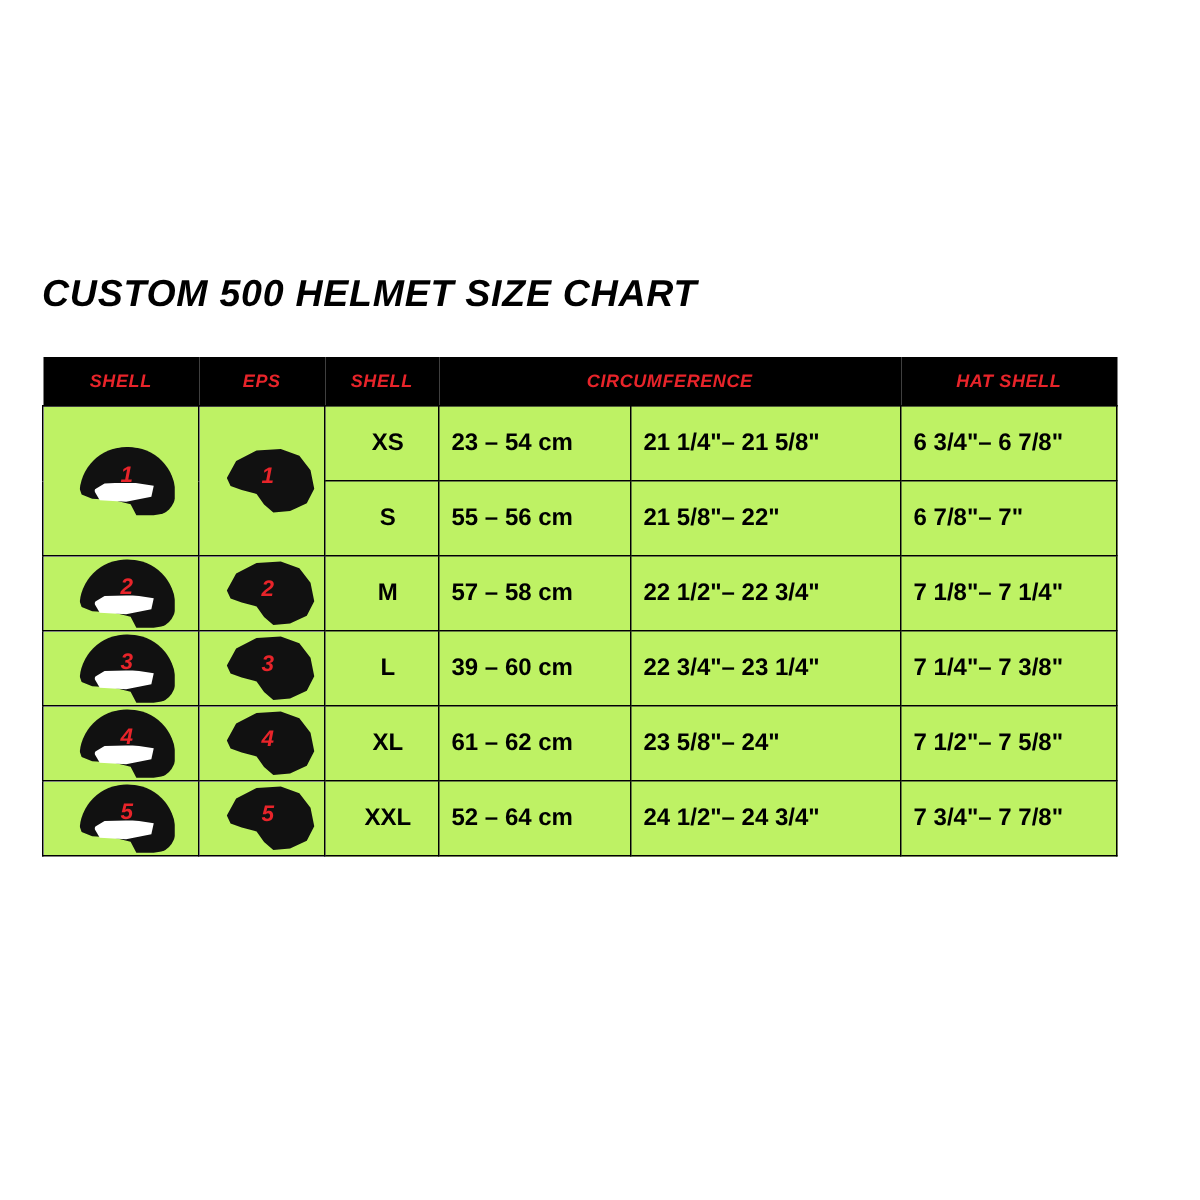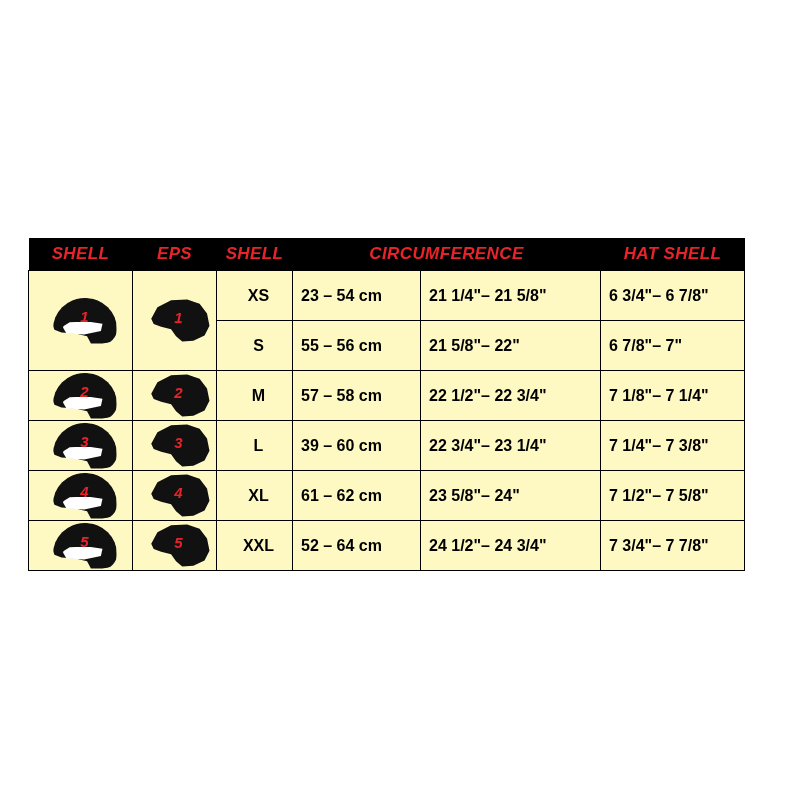--- a/index.html
+++ b/index.html
@@ -35,37 +35,37 @@
     position: absolute;
     left: 28px;
     top: 238px;
     width: 716px;
     border-collapse: collapse;
     table-layout: fixed;
   }
   #size-table thead th {
     background: #000000;
     color: #e8242a;
-    font-size: 17px;
+    font-size: 12px;
     font-weight: bold;
     font-style: italic;
     letter-spacing: 0.4px;
     height: 32px;
     padding: 0;
     text-align: center;
     border: none;
   }
   #size-table tbody td {
     border: 1px solid #000000;
     height: 49px;
     padding: 0 0 0 8px;
     font-size: 16px;
     font-weight: bold;
     vertical-align: middle;
-    background: #fef9c3;
+    background: #bef264;
   }
   td.cell-center {
     text-align: center;
     padding-left: 0;
   }
   td.shell-cell, td.eps-cell {
     padding: 0;
     text-align: center;
     position: relative;
   }
@@ -138,20 +138,21 @@
     font-weight: bold;
     font-style: italic;
     z-index: 3;
   }
 </style>
 </head>
 <body>
 
 <div id="page">
 
+  <div id="chart-title">CUSTOM 500 HELMET SIZE CHART</div>
 
   <table id="size-table">
     <colgroup>
       <col style="width:104px">
       <col style="width:84px">
       <col style="width:76px">
       <col style="width:128px">
       <col style="width:180px">
       <col style="width:144px">
     </colgroup>

